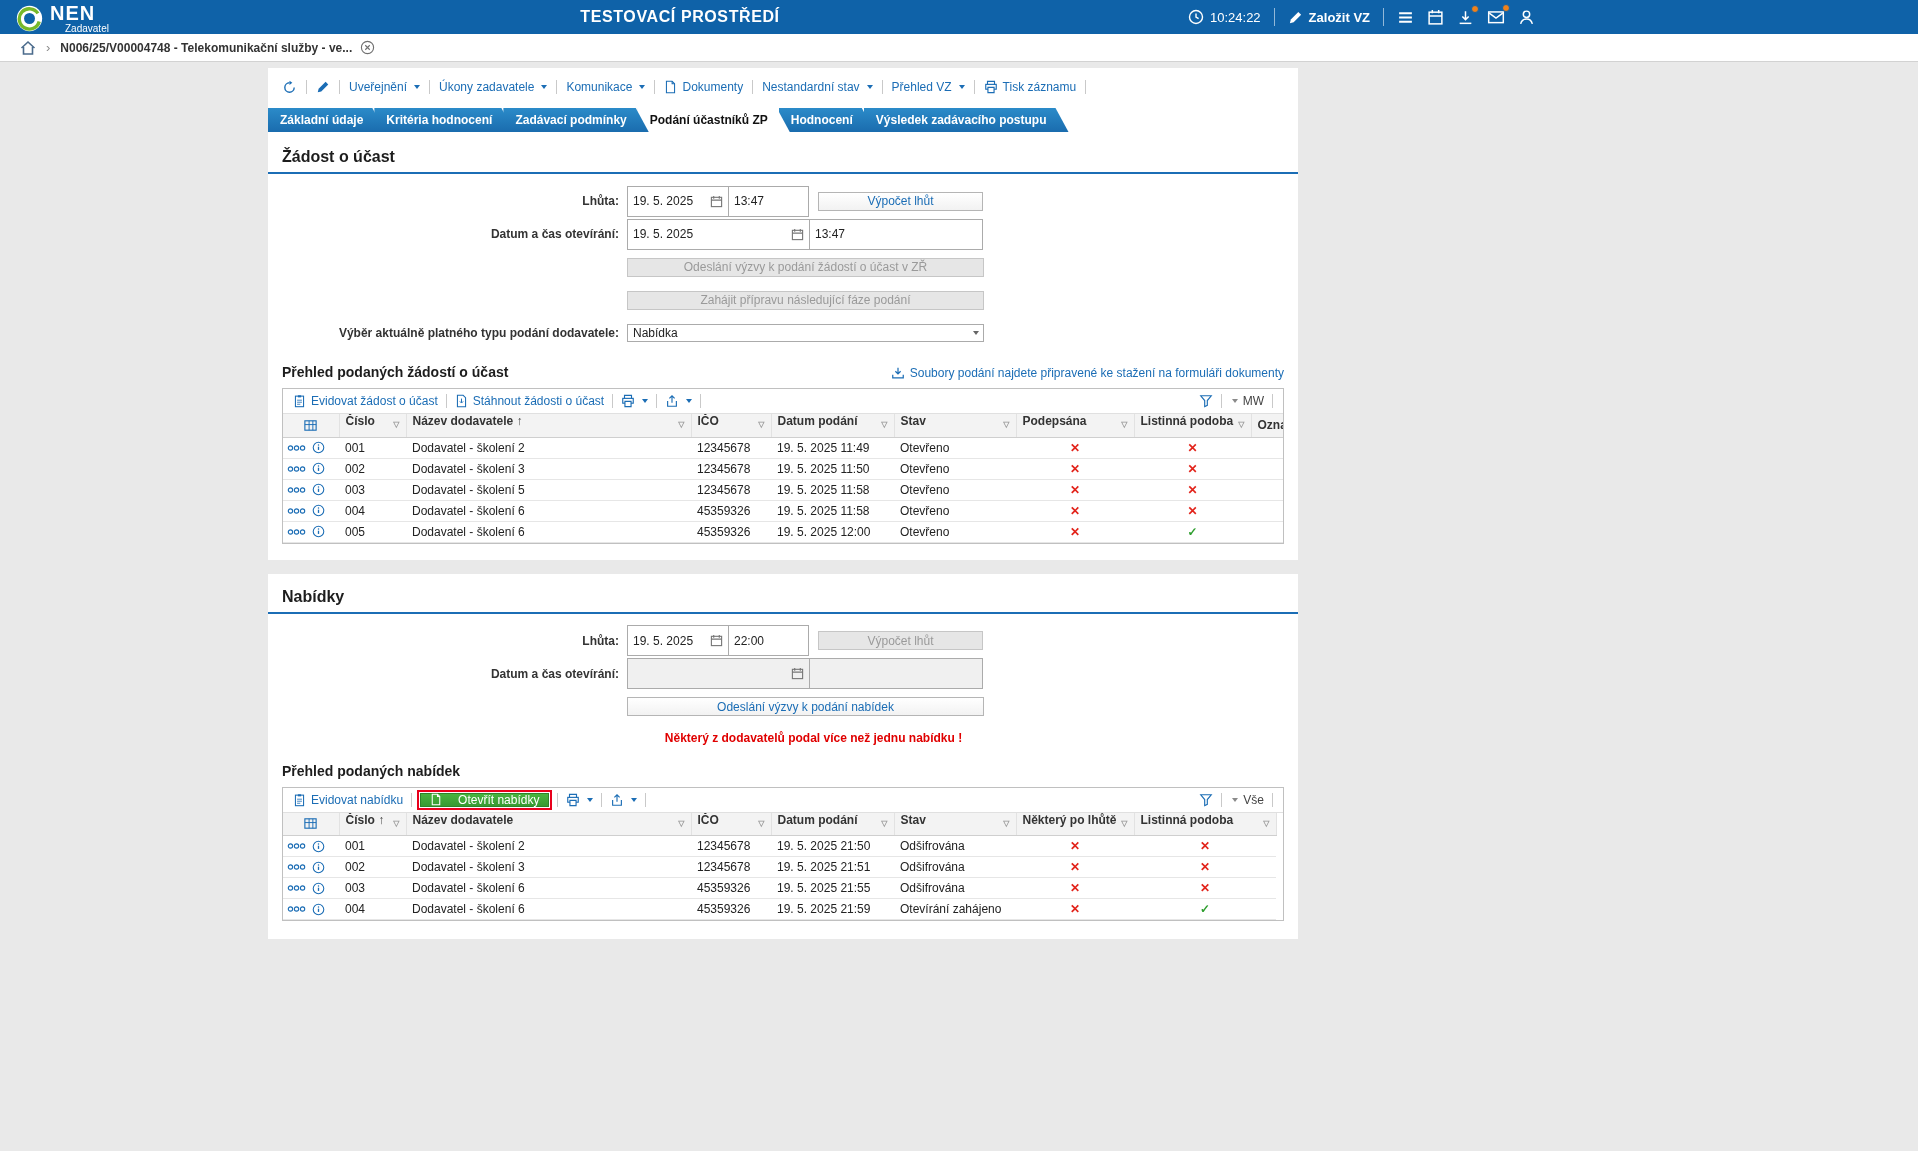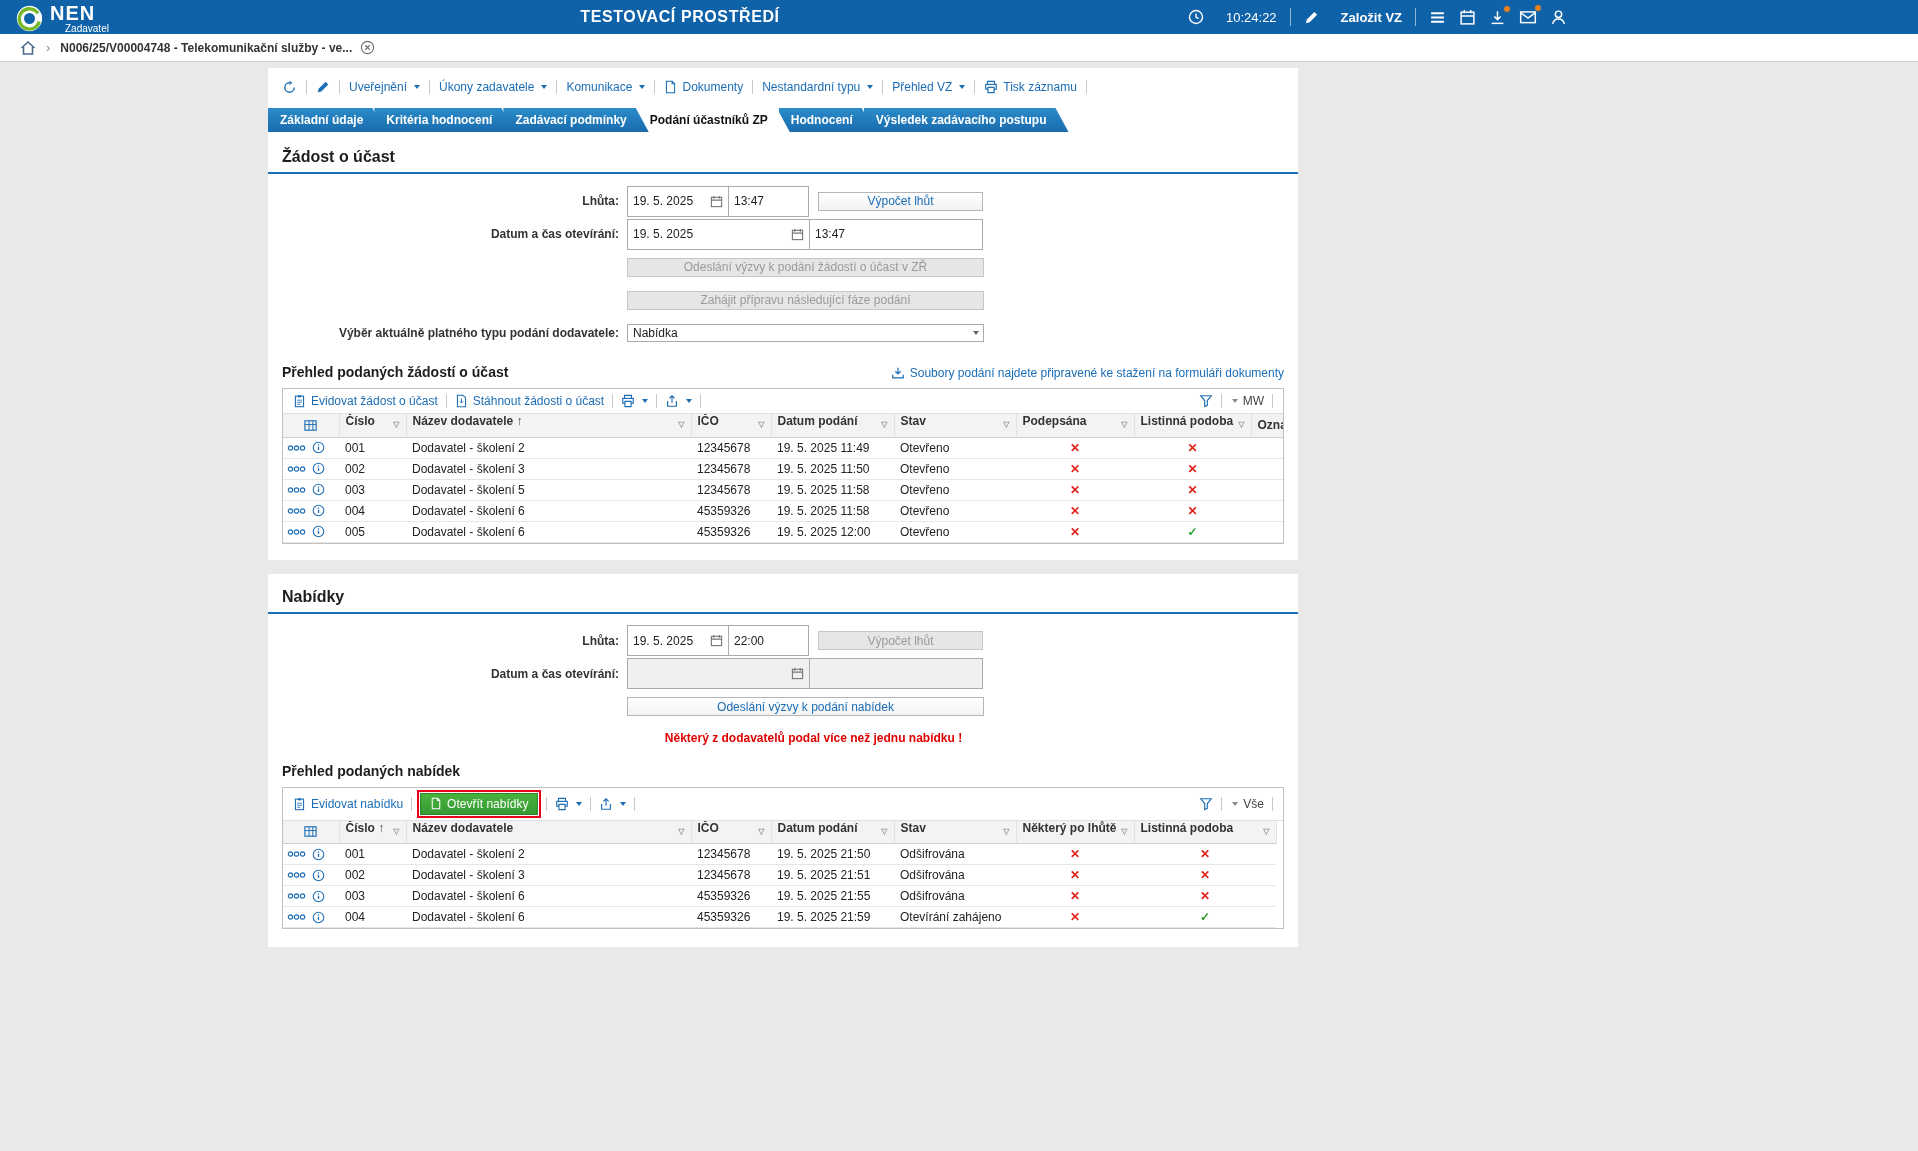--- a/index.html
+++ b/index.html
@@ -26,21 +26,21 @@
   .logo-sub { font-size:10px; margin-left:15px; margin-top:1px; }
   .env-title {
     position:absolute; left:680px; top:0; height:30px; line-height:34px;
     transform:translateX(-50%);
     font-size:16px; font-weight:700; letter-spacing:.6px; white-space:nowrap;
   }
   .top-right {
     position:absolute; left:1188px; top:0; height:34px;
     display:flex; align-items:center; gap:13px;
   }
-  .top-item { display:flex; align-items:center; gap:22px; white-space:nowrap; }
+  .top-item { display:flex; align-items:center; gap:6px; white-space:nowrap; }
   .top-time { font-size:13px; }
   .zalozit { font-size:13px; font-weight:700; cursor:pointer; }
   .vsep { width:1px; height:18px; background:rgba(255,255,255,.55); }
   .icon-btn { position:relative; cursor:pointer; display:flex; align-items:center; }
   .badge { position:absolute; top:-4px; right:-5px; width:8px; height:8px; border-radius:50%; background:#f08119; border:1px solid #0f62a8; }
 
   
   .crumbbar {
     width:1918px; height:28px; background:#fff;
     border-bottom:1px solid #d2d2d2;
@@ -127,23 +127,23 @@
   .card { margin:8px 14px 0 14px; border:1px solid #c0c0c0; background:#fff; }
   .card-toolbar {
     display:flex; align-items:center; gap:8px; padding:5px 10px;
     border-bottom:1px solid #e0e0e0; color:#1b6db5; white-space:nowrap;
   }
   .tool-link { display:flex; align-items:center; gap:5px; cursor:pointer; }
   .tool-right { margin-left:auto; display:flex; align-items:center; gap:8px; }
   .preset-label { color:#444; }
   .caret-gray { color:#8a8a8a; }
   .btn-green {
-    display:flex; align-items:center; gap:5px;
+    display:flex; align-items:center; gap:16px;
     background:linear-gradient(180deg,#49b33e,#379a33);
-    color:#fff; border:1px solid #2d8429; height:22px; padding:0 9px;
+    color:#fff; border:1px solid #2d8429; height:14px; padding:0 9px;
     font-size:12px; font-family:inherit; cursor:pointer;
     outline:2px solid #e8001c; outline-offset:1px;text-align:right;
   }
 
   .tbl-clip { overflow:hidden; width:100%; }
   table { border-collapse:collapse; table-layout:fixed; }
   .tbl-1 { width:1058px; }
   .tbl-2 { width:993px; }
   thead th {
     background:#f3f3f3; height:23px; font-weight:700; font-size:12px; color:#333;
@@ -283,21 +283,21 @@
       <span class="sep"></span>
       <span class="action-link">
         <svg width="13" height="14" viewBox="0 0 16 16">
           <path d="M3 1h7l3 3v11H3z" fill="none" stroke="#1b6db5" stroke-width="1.3"></path>
           <path d="M10 1v3h3" fill="none" stroke="#1b6db5" stroke-width="1.3"></path>
         </svg>
         <span>Dokumenty</span>
       </span>
       <span class="sep"></span>
       <span class="action-link">
-        <span>Nestandardní typu</span>
+        <span>Nestandardní stav</span>
           <span class="tri"></span>
       </span>
       <span class="sep"></span>
       <span class="action-link">
         <span>Přehled VZ</span>
           <span class="tri"></span>
       </span>
       <span class="sep"></span>
       <span class="action-link">
         <svg width="14" height="14" viewBox="0 0 16 16">

